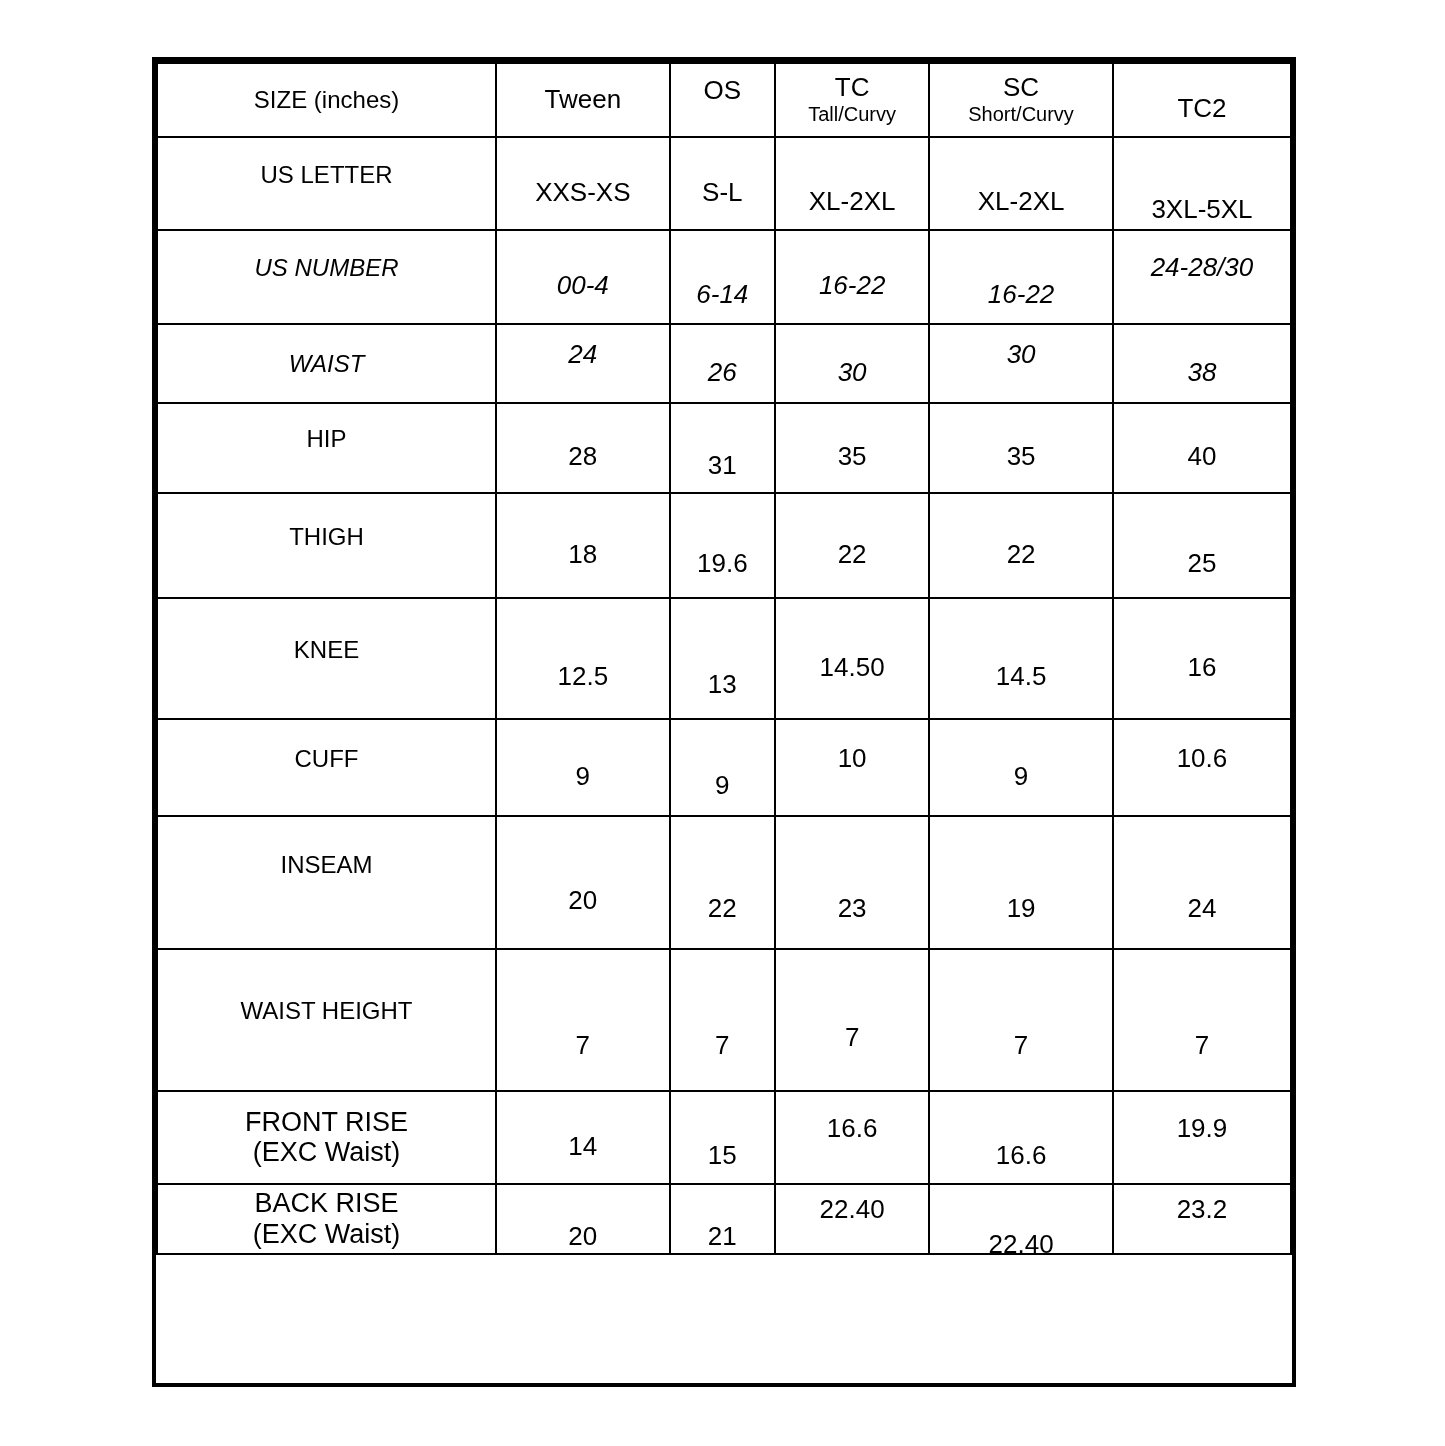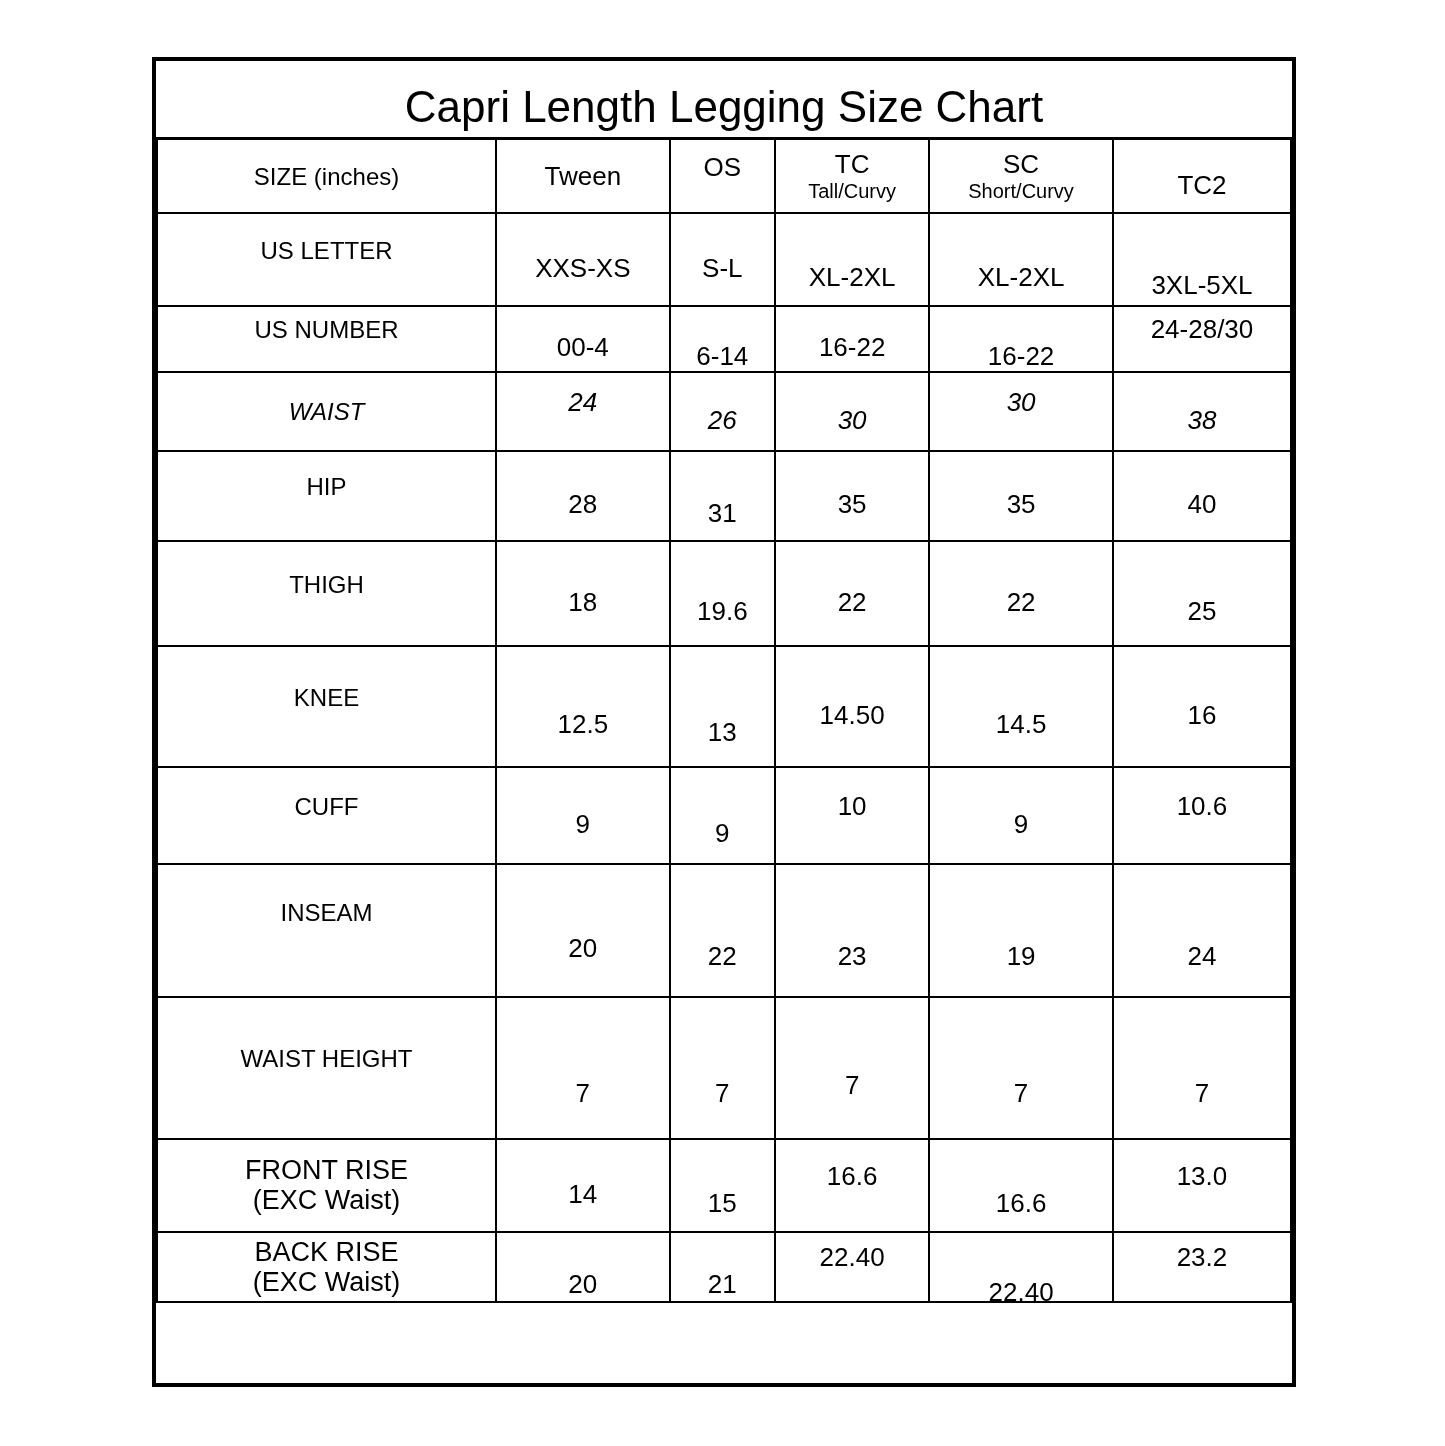--- a/index.html
+++ b/index.html
@@ -72,21 +72,20 @@
   .label-cell {
     font-size: 24px;
   }
   .label-cell.two-line { line-height: 1.12; font-size: 27px; }
 </style>
 </head>
 <body>
 
 <div class="chart-wrap">
 
-  <div class="chart-title">Capri Length Legging Size Chart</div>
 
   <table class="size-table">
     <colgroup>
       <col class="col-label">
       <col class="col-tween">
       <col class="col-os">
       <col class="col-tc">
       <col class="col-sc">
       <col class="col-tc2">
     </colgroup>
@@ -119,21 +118,21 @@
       <td>
         <span class="label-cell nudge-up-1">US LETTER</span>
       </td>
       <td><span class="nudge-down-1">XXS-XS</span></td>
       <td><span class="nudge-down-1">S-L</span></td>
       <td><span class="nudge-down-2">XL-2XL</span></td>
       <td><span class="nudge-down-2">XL-2XL</span></td>
       <td><span class="nudge-down-3">3XL-5XL</span></td>
     </tr>
 
-    <tr style="height:66px;">
+    <tr style="height:94px;font-style:italic;">
       <td>
         <span class="label-cell nudge-up-1">US NUMBER</span>
       </td>
       <td><span class="nudge-down-1">00-4</span></td>
       <td><span class="nudge-down-2">6-14</span></td>
       <td><span class="nudge-down-1">16-22</span></td>
       <td><span class="nudge-down-2">16-22</span></td>
       <td><span class="nudge-up-1">24-28/30</span></td>
     </tr>
 
@@ -216,21 +215,21 @@
 
     <tr style="height:93px;">
       <td class="label-cell two-line">
         <div>FRONT RISE</div>
         <div>(EXC Waist)</div>
       </td>
       <td><span class="nudge-down-1">14</span></td>
       <td><span class="nudge-down-2">15</span></td>
       <td><span class="nudge-up-1">16.6</span></td>
       <td><span class="nudge-down-2">16.6</span></td>
-      <td><span class="nudge-up-1">13.0</span></td>
+      <td><span class="nudge-up-1">19.9</span></td>
     </tr>
 
     <tr style="height:70px;">
       <td class="label-cell two-line v-top">
         <div>BACK RISE</div>
         <div>(EXC Waist)</div>
       </td>
       <td><span class="nudge-down-2">20</span></td>
       <td><span class="nudge-down-2">21</span></td>
       <td><span class="nudge-up-1">22.40</span></td>

